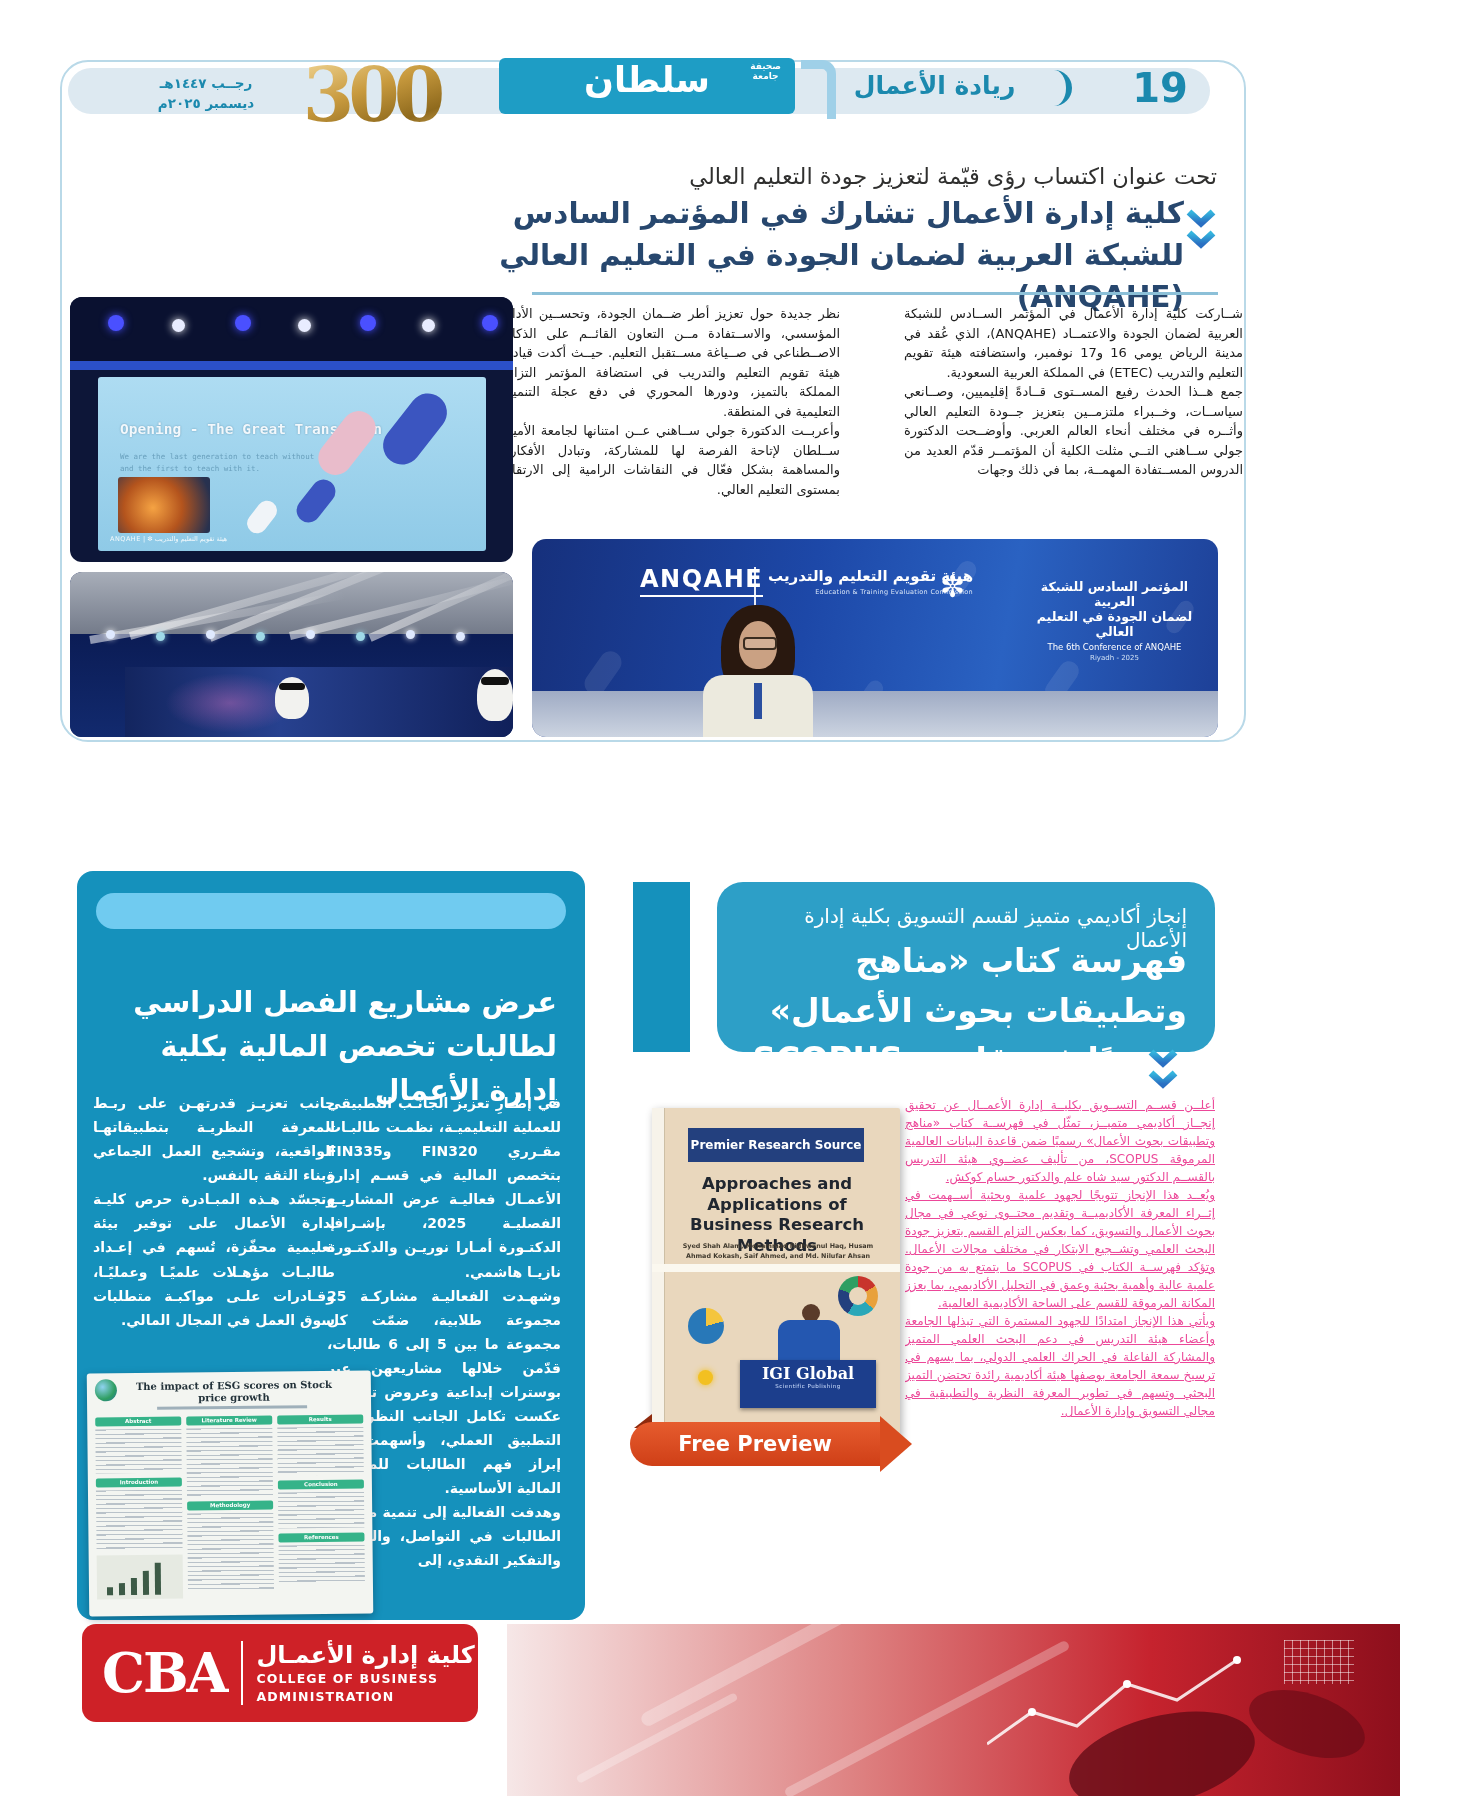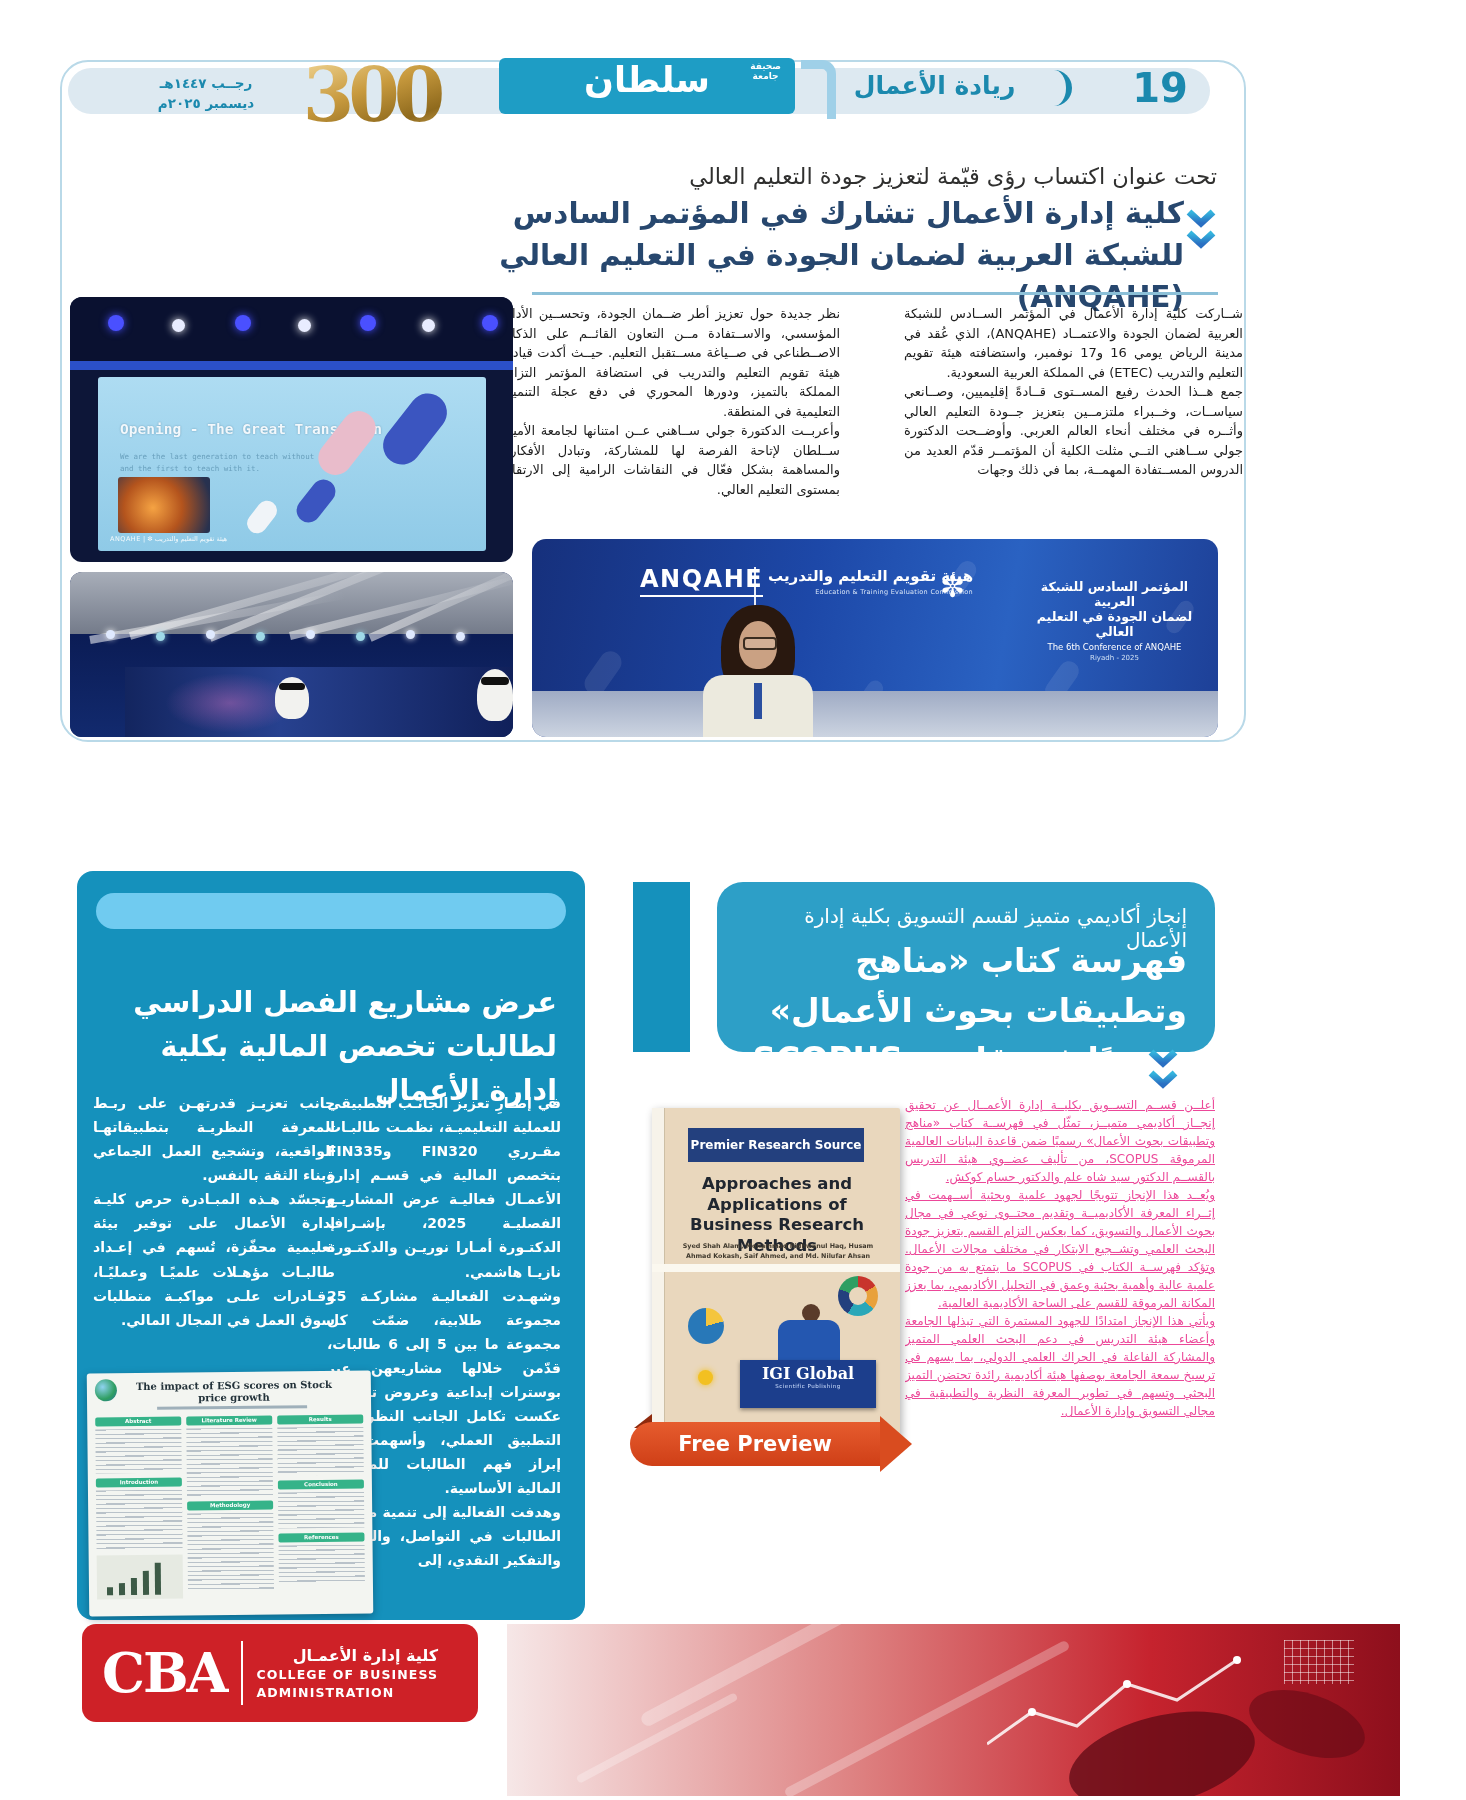--- a/index.html
+++ b/index.html
@@ -165,21 +165,21 @@
            text-align:center;line-height:44px;}
   .fp-head{position:absolute;left:250px;top:2px;width:0;height:0;border-top:28px solid transparent;
            border-bottom:28px solid transparent;border-left:32px solid #d94c1f;}
 
   
   .cba{left:82px;top:1624px;width:396px;height:98px;background:#ce2127;border-radius:14px;
        display:flex;align-items:center;}
   .cba .abbr{font-family:"DejaVu Serif",serif;color:#fff;font-size:54px;font-weight:bold;margin-left:20px;letter-spacing:-2px;}
   .cba .div{width:2px;height:64px;background:#fff;margin:0 14px 0 14px;}
   .cba .txt{color:#fff;}
-  .cba .ar{font-size:16px;font-weight:bold;direction:rtl;text-align:right;}
+  .cba .ar{font-size:24px;font-weight:bold;direction:rtl;text-align:right;}
   .cba .en{font-size:12.5px;font-weight:bold;letter-spacing:1.1px;line-height:1.25;margin-top:2px;}
   .banner{left:507px;top:1624px;width:893px;height:172px;overflow:hidden;
           background:linear-gradient(90deg,#f6e7e7 0%,#eec3c3 14%,#dd7f7f 40%,#c6232e 72%,#8d0f1c 100%);}
   .streak{position:absolute;background:rgba(255,255,255,.28);border-radius:999px;transform:rotate(-28deg);}
   .bn-grid{position:absolute;right:46px;top:16px;width:70px;height:44px;
            background:repeating-linear-gradient(90deg,rgba(255,255,255,.5) 0 1px,transparent 1px 8px),
                       repeating-linear-gradient(rgba(255,255,255,.5) 0 1px,transparent 1px 8px);}
   .bn-blob{position:absolute;background:#5e0a14;opacity:.75;border-radius:50%;}
 </style>
 </head>

